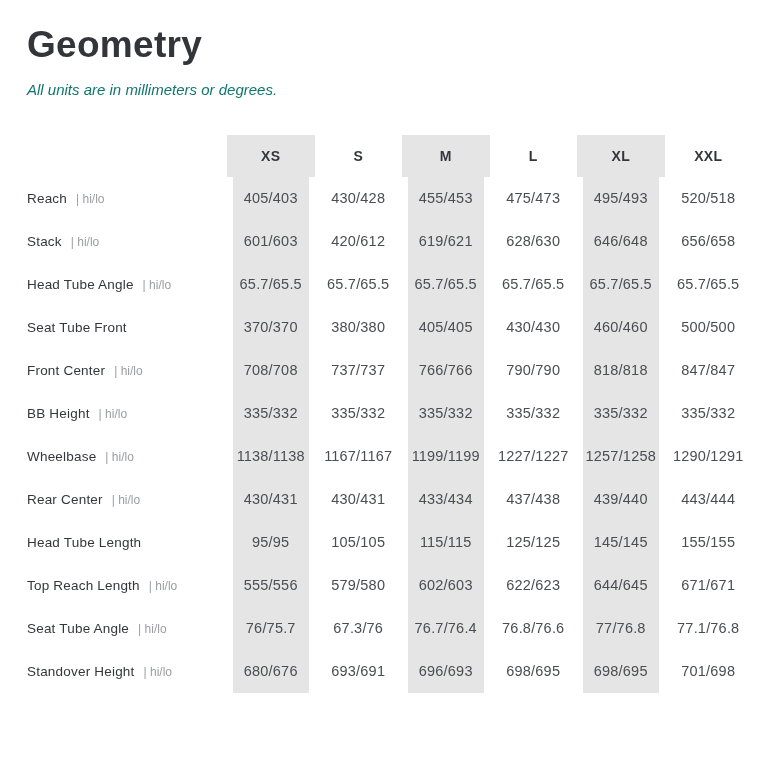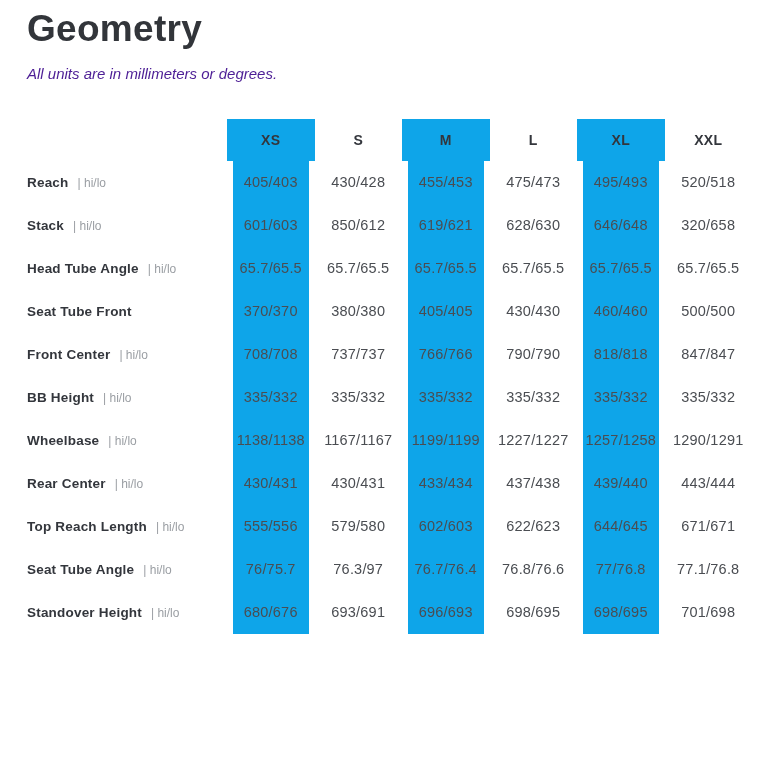--- a/index.html
+++ b/index.html
@@ -5,35 +5,35 @@
   * { box-sizing: border-box; }
   html, body { margin: 0; padding: 0; background: #ffffff; }
   body {
     font-family: "Liberation Sans", sans-serif;
     color: #33363c;
     width: 778px;
   }
   .page {
     width: 689px;
     min-height: 761px;
-    padding: 4px 0 0 27px;
+    padding: 20px 0 0 27px;
   }
   h1.title {
     margin: 4px 0 0 0;
     font-size: 37px;
     line-height: 1.15;
     font-weight: 700;
     color: #32353a;
     letter-spacing: 0.3px;
   }
   p.subtitle {
     margin: 14px 0 0 0;
     font-style: italic;
     font-size: 15px;
-    color: #4c1d95;
+    color: #0f766e;
   }
   table.geometry {
     margin-top: 37px;
     border-collapse: collapse;
     table-layout: fixed;
     width: 725px;
   }
   col.label-col { width: 200px; }
   col.size-col  { width: 87.5px; }
   th.size-head {
@@ -54,32 +54,32 @@
   td.val {
     text-align: center;
     font-size: 14.5px;
     font-weight: 400;
     color: #4a4d52;
     letter-spacing: 0.2px;
   }
   td.label-cell { text-align: left; white-space: nowrap; }
   .metric {
     font-size: 13.5px;
-    font-weight: 700;
+    font-weight: 400;
     color: #33363c;
     letter-spacing: 0.2px;
   }
   .hilo {
     font-size: 12px;
     font-weight: 400;
     color: #9a9ea3;
     margin-left: 9px;
   }
   .shade {
-    background-color: #0ea5e9;
+    background-color: #e5e5e5;
     background-clip: content-box;
     padding: 0 6px;
   }
 </style>
 </head>
 <body>
 
 <div class="page">
 
   <h1 class="title">Geometry</h1>
@@ -114,25 +114,25 @@
         <td class="val">430/428</td>
         <td class="val shade">455/453</td>
         <td class="val">475/473</td>
         <td class="val shade">495/493</td>
         <td class="val">520/518</td>
       </tr>
 
       <tr>
         <td class="label-cell"><span class="metric">Stack</span><span class="hilo">| hi/lo</span></td>
         <td class="val shade">601/603</td>
-        <td class="val">850/612</td>
+        <td class="val">420/612</td>
         <td class="val shade">619/621</td>
         <td class="val">628/630</td>
         <td class="val shade">646/648</td>
-        <td class="val">320/658</td>
+        <td class="val">656/658</td>
       </tr>
 
       <tr>
         <td class="label-cell"><span class="metric">Head Tube Angle</span><span class="hilo">| hi/lo</span></td>
         <td class="val shade">65.7/65.5</td>
         <td class="val">65.7/65.5</td>
         <td class="val shade">65.7/65.5</td>
         <td class="val">65.7/65.5</td>
         <td class="val shade">65.7/65.5</td>
         <td class="val">65.7/65.5</td>
@@ -182,35 +182,44 @@
       <tr>
         <td class="label-cell"><span class="metric">Rear Center</span><span class="hilo">| hi/lo</span></td>
         <td class="val shade">430/431</td>
         <td class="val">430/431</td>
         <td class="val shade">433/434</td>
         <td class="val">437/438</td>
         <td class="val shade">439/440</td>
         <td class="val">443/444</td>
       </tr>
 
+      <tr>
+        <td class="label-cell"><span class="metric">Head Tube Length</span><span class="hilo"></span></td>
+        <td class="val shade">95/95</td>
+        <td class="val">105/105</td>
+        <td class="val shade">115/115</td>
+        <td class="val">125/125</td>
+        <td class="val shade">145/145</td>
+        <td class="val">155/155</td>
+      </tr>
 
       <tr>
         <td class="label-cell"><span class="metric">Top Reach Length</span><span class="hilo">| hi/lo</span></td>
         <td class="val shade">555/556</td>
         <td class="val">579/580</td>
         <td class="val shade">602/603</td>
         <td class="val">622/623</td>
         <td class="val shade">644/645</td>
         <td class="val">671/671</td>
       </tr>
 
       <tr>
         <td class="label-cell"><span class="metric">Seat Tube Angle</span><span class="hilo">| hi/lo</span></td>
         <td class="val shade">76/75.7</td>
-        <td class="val">76.3/97</td>
+        <td class="val">67.3/76</td>
         <td class="val shade">76.7/76.4</td>
         <td class="val">76.8/76.6</td>
         <td class="val shade">77/76.8</td>
         <td class="val">77.1/76.8</td>
       </tr>
 
       <tr>
         <td class="label-cell"><span class="metric">Standover Height</span><span class="hilo">| hi/lo</span></td>
         <td class="val shade">680/676</td>
         <td class="val">693/691</td>

